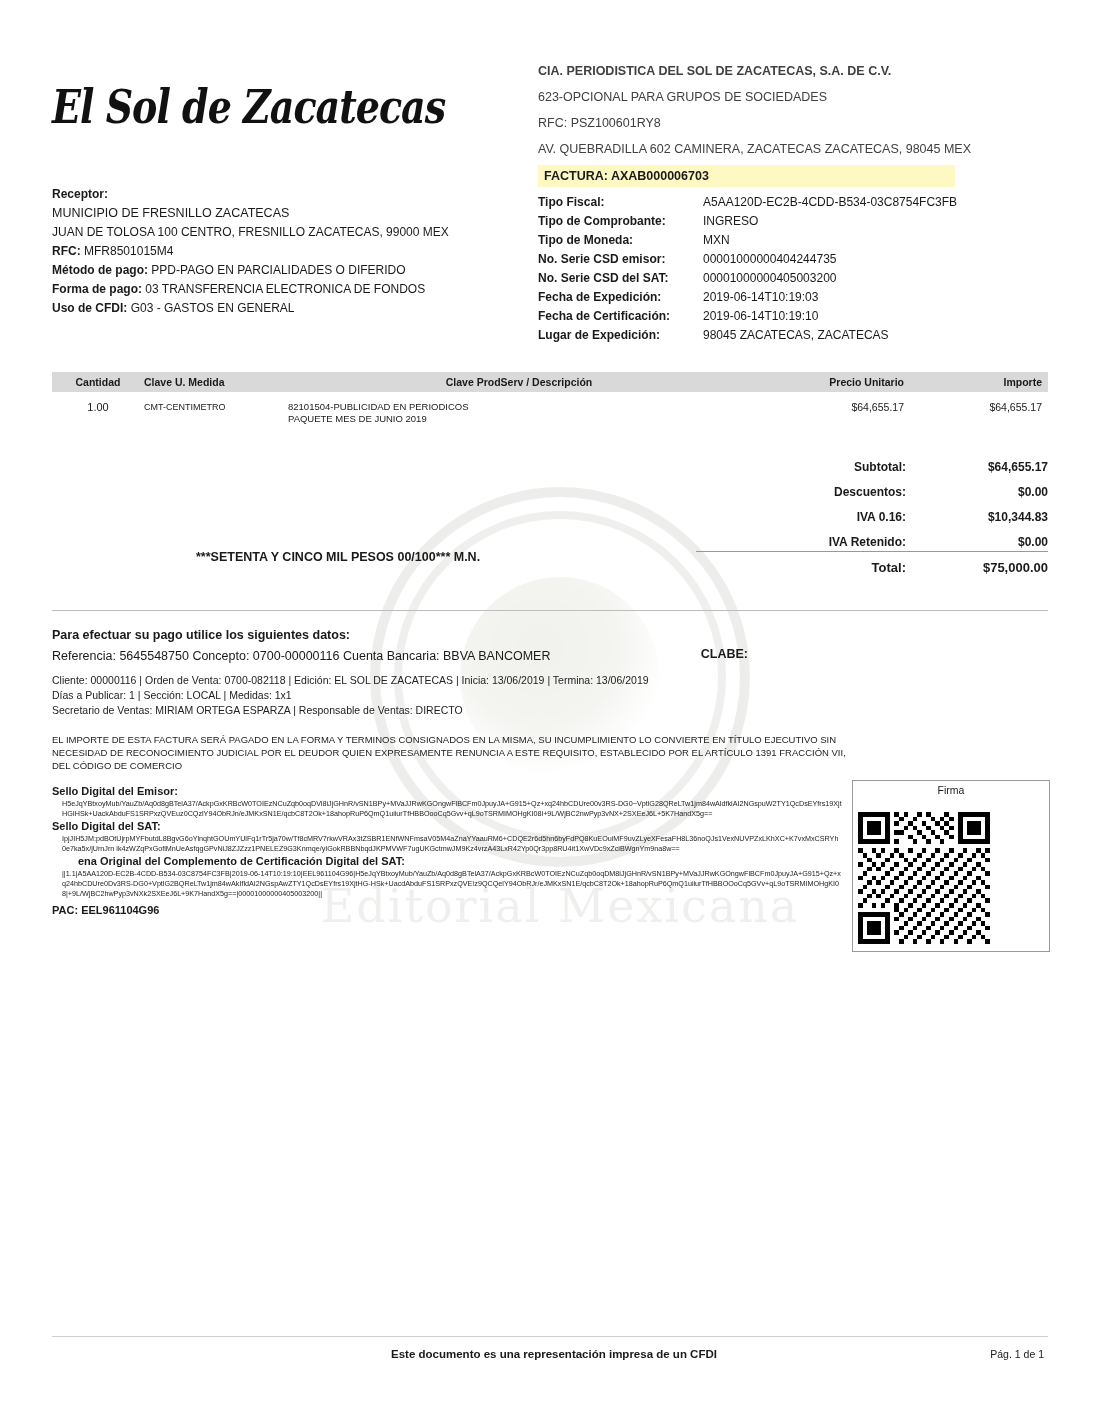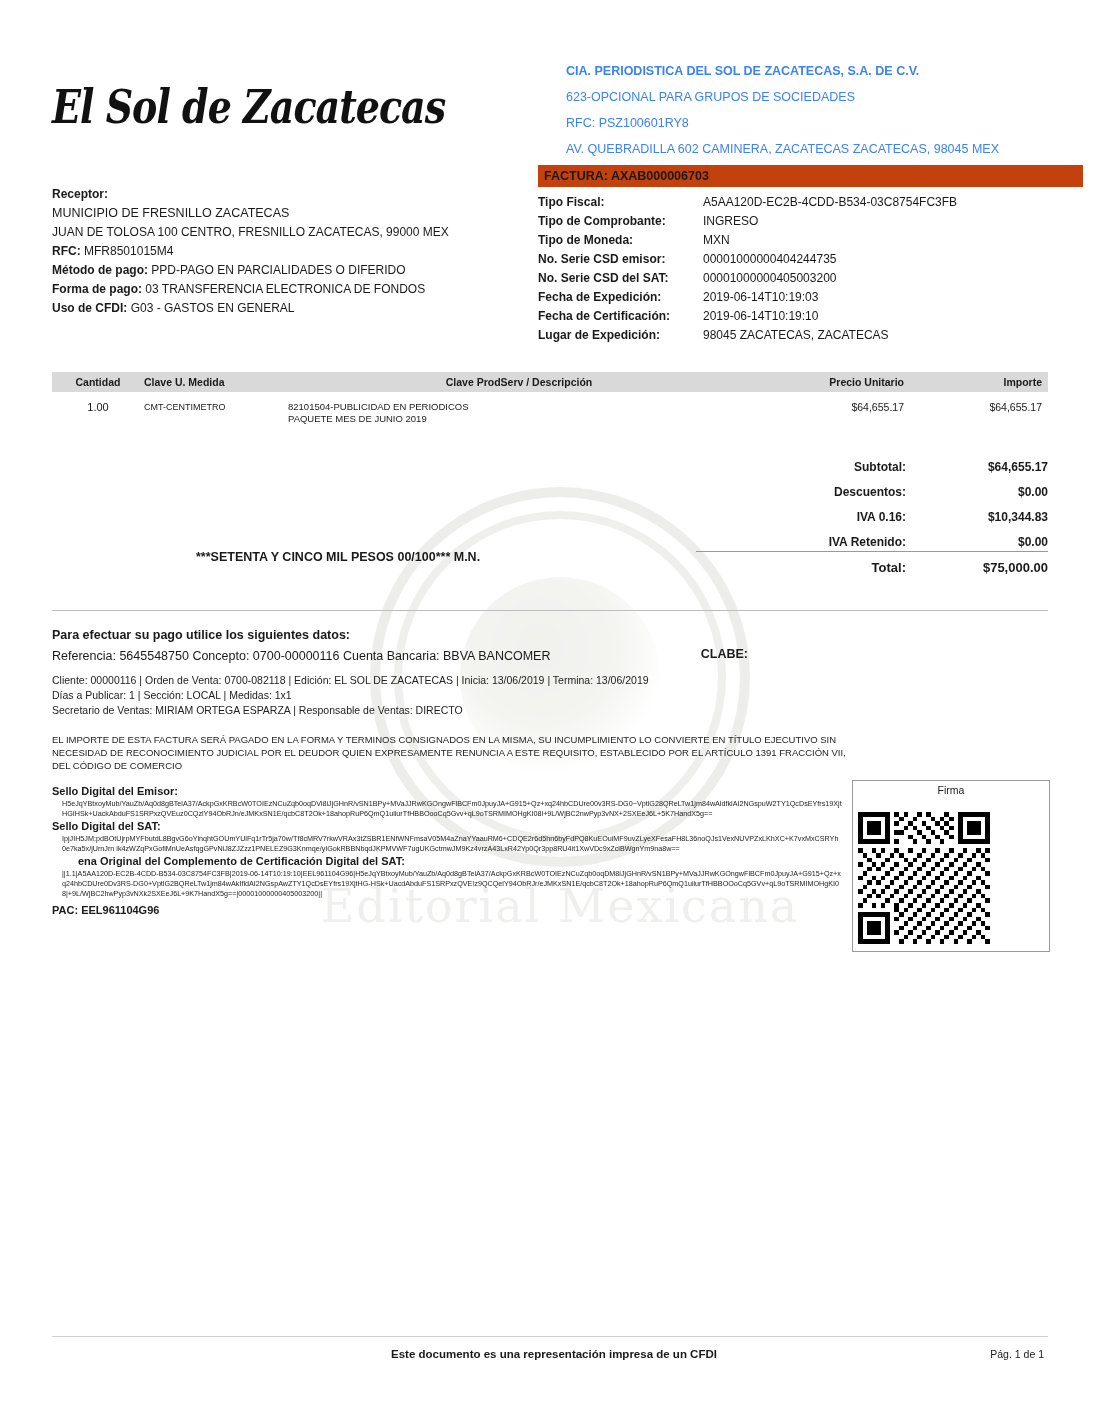--- a/index.html
+++ b/index.html
@@ -81,33 +81,32 @@
     transform: scaleY(1.25);
     transform-origin: left top;
   }
   .issuer {
     position: absolute;
     left: 538px;
     top: 58px;
     width: 520px;
     font-size: 12.5px;
     line-height: 26px;
-    color: #3b82f6;
-    margin-left: 28px;
+    color: #404040;
   }
   .issuer .name { font-weight: bold; font-size: 12.5px; }
 
   
   .factura-band {
     position: absolute;
     left: 538px;
     top: 165px;
-    width: 545px;
+    width: 417px;
     height: 22px;
-    background: #c2410c;
+    background: #fef9c3;
   }
   .factura-band .t {
     position: absolute;
     left: 6px;
     top: 4px;
     font-size: 12.5px;
     font-weight: bold;
   }
 
   

